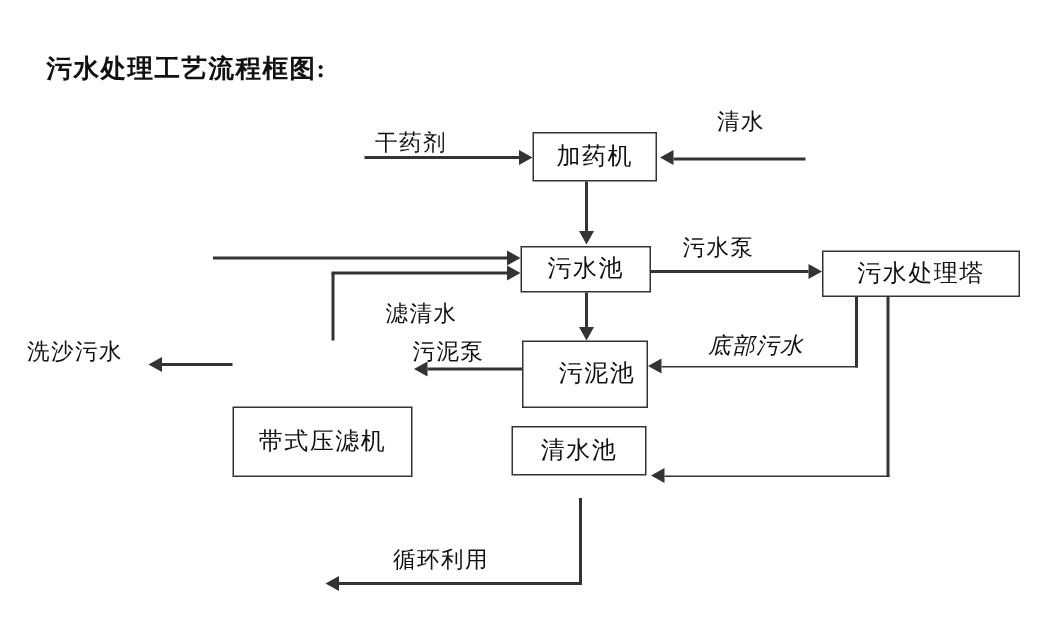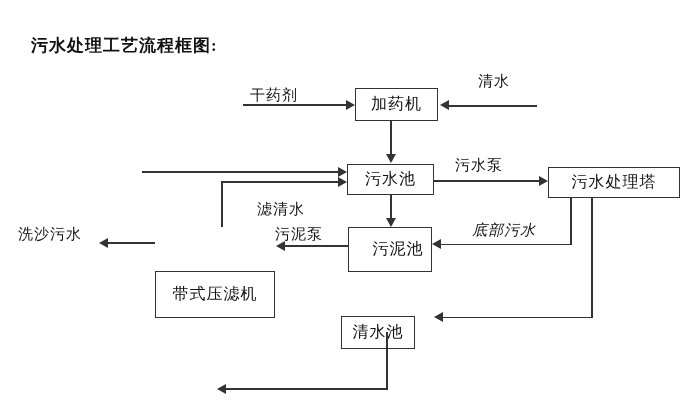--- a/index.html
+++ b/index.html
@@ -56,21 +56,21 @@
   <div class="node" style="left:355px;top:88px;width:83px;height:33px;">加药机</div>
 
   <div class="node" style="left:347px;top:164px;width:87px;height:31px;">污水池</div>
 
   <div class="node" style="left:548px;top:167px;width:132px;height:31px;">污水处理塔</div>
 
   <div class="node" style="left:348px;top:227px;width:84px;height:45px;padding-left:16px;">污泥池</div>
 
   <div class="node" style="left:155px;top:227px;width:120px;height:47px;margin-top:44px;">带式压滤机</div>
 
-  <div class="node" style="left:341px;top:316px;width:74px;height:33px;">清水池</div>
+  <div class="node" style="left:341px;top:284px;width:90px;height:33px;">清水池</div>
 
   <div class="lh" style="left:243px;top:104px;width:103px;"></div>
   <div class="ar r" style="left:346px;top:100px;"></div>
   <div class="lbl" style="left:250px;top:86px;">干药剂</div>
 
   <div class="lh" style="left:449px;top:105px;width:88px;"></div>
   <div class="ar l" style="left:440px;top:100px;"></div>
   <div class="lbl" style="left:478px;top:72px;">清水</div>
 
   <div class="lv" style="left:390px;top:121px;height:34px;"></div>
@@ -104,14 +104,15 @@
   <div class="ar l" style="left:432px;top:239px;"></div>
   <div class="lbl" style="left:472px;top:221px;font-style:italic;">底部污水</div>
 
   <div class="lv" style="left:591px;top:198px;height:120px;"></div>
   <div class="lh" style="left:443px;top:316.5px;width:150px;"></div>
   <div class="ar l" style="left:434px;top:312px;"></div>
 
   <div class="lv" style="left:386px;top:332px;height:57px;"></div>
   <div class="lh" style="left:226px;top:388px;width:162px;"></div>
   <div class="ar l" style="left:217px;top:384px;"></div>
+  <div class="lbl" style="left:262px;top:364px;">循环利用</div>
 
 </div>
 
 </body></html>

